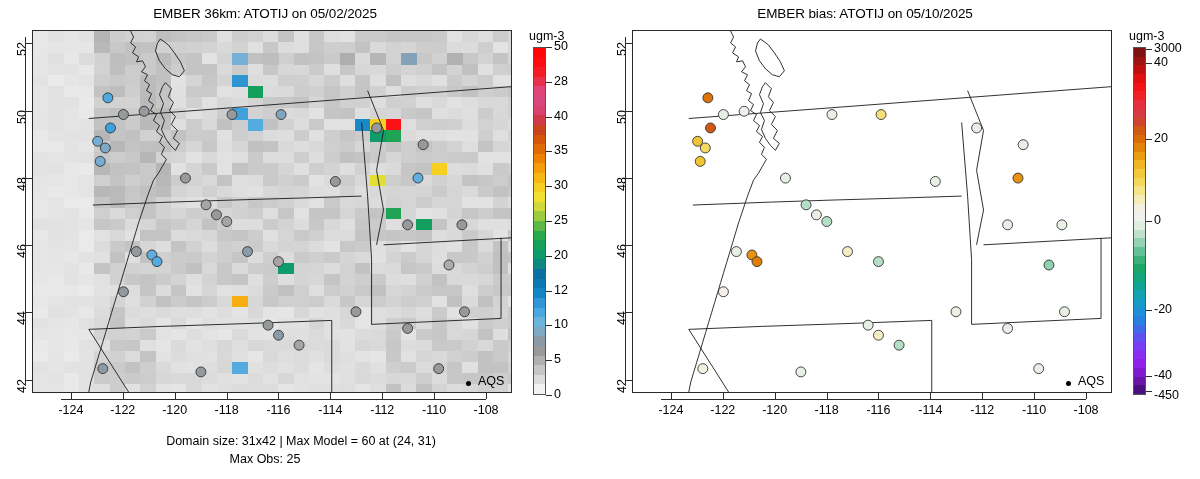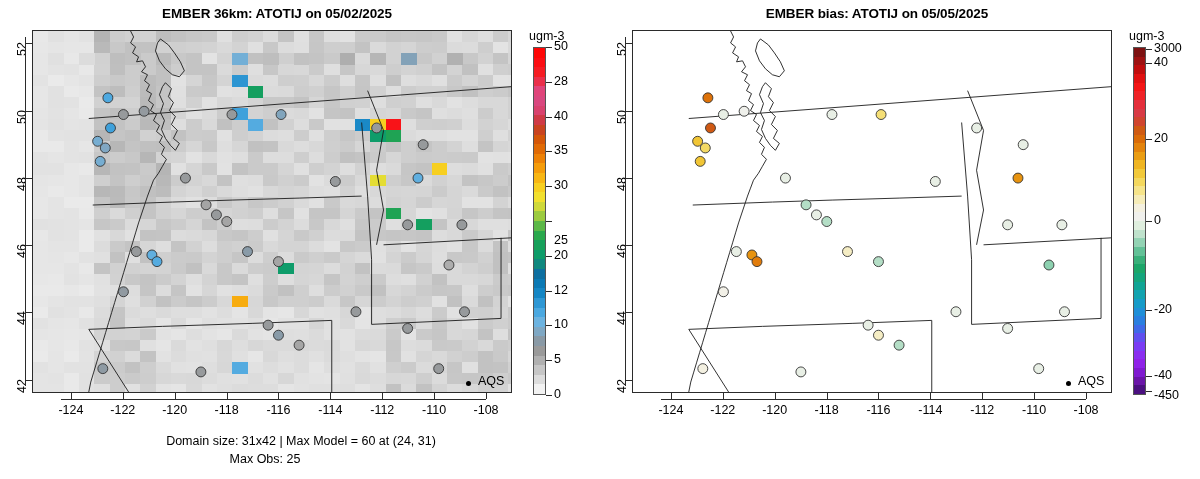--- a/index.html
+++ b/index.html
@@ -2,22 +2,22 @@
 <html><head>
 <meta charset="utf-8">
 <style>
   html,body{margin:0;padding:0;background:#ffffff;}
   body{width:1200px;height:479px;position:relative;overflow:hidden;
        font-family:"Liberation Sans",sans-serif;color:#000;}
   .panel{position:absolute;top:0;height:479px;}
   #panel-left{left:0;width:600px;}
   #panel-right{left:600px;width:600px;}
 
-  .ptitle{position:absolute;top:6px;left:12px;width:530px;text-align:center;
-          font-size:13.5px;font-weight:bold;letter-spacing:-0.1px;}
+  .ptitle{position:absolute;top:6px;left:0;width:530px;text-align:center;
+          font-size:13.5px;font-weight:normal;letter-spacing:-0.1px;}
 
   .plotbox{position:absolute;left:32px;top:30px;width:480px;height:363px;
            box-sizing:border-box;border:1.2px solid #2b2b2b;overflow:hidden;background:#fff;}
   .mapcanvas{position:absolute;left:0;top:0;width:100%;height:100%;}
 
   
   .axis-line{position:absolute;background:#2b2b2b;}
   .tick{position:absolute;background:#2b2b2b;}
   .xlab{position:absolute;font-size:12.5px;text-align:center;width:44px;}
   .ylab{position:absolute;font-size:12.5px;width:30px;text-align:right;
@@ -1304,41 +1304,41 @@
         <div class="cbtxt" style="left: 26px; top: 357px;">0</div>
         <div class="cbtick" style="left: 18px; top: 330.2px;"></div>
         <div class="cbtxt" style="left: 26px; top: 322.2px;">5</div>
         <div class="cbtick" style="left: 18px; top: 295.4px;"></div>
         <div class="cbtxt" style="left: 26px; top: 287.4px;">10</div>
         <div class="cbtick" style="left: 18px; top: 260.6px;"></div>
         <div class="cbtxt" style="left: 26px; top: 252.6px;">12</div>
         <div class="cbtick" style="left: 18px; top: 225.8px;"></div>
         <div class="cbtxt" style="left: 26px; top: 217.8px;">20</div>
         <div class="cbtick" style="left: 18px; top: 191px;"></div>
-        <div class="cbtxt" style="left: 26px; top: 183px; margin-top: 20px;">25</div>
+        <div class="cbtxt" style="left: 26px; top: 183px;">25</div>
         <div class="cbtick" style="left: 18px; top: 156.2px;"></div>
         <div class="cbtxt" style="left: 26px; top: 148.2px;">30</div>
         <div class="cbtick" style="left: 18px; top: 121.4px;"></div>
         <div class="cbtxt" style="left: 26px; top: 113.4px;">35</div>
         <div class="cbtick" style="left: 18px; top: 86.6px;"></div>
         <div class="cbtxt" style="left: 26px; top: 78.6px;">40</div>
         <div class="cbtick" style="left: 18px; top: 51.8px;"></div>
         <div class="cbtxt" style="left: 26px; top: 43.8px;">28</div>
         <div class="cbtick" style="left: 18px; top: 17px;"></div>
         <div class="cbtxt" style="left: 26px; top: 9px;">50</div>
       </div>
   </div>
 
   <div class="aqs-dot" style="left:466px;top:381px;"></div>
   <div class="aqs-label" style="left:478px;top:374px;">AQS</div>
 </div>
 
 <div class="panel" id="panel-right">
 
-  <div class="ptitle">EMBER bias: ATOTIJ on 05/05/2025</div>
+  <div class="ptitle">EMBER bias: ATOTIJ on 05/10/2025</div>
 
   <div class="plotbox">
     <svg class="mapcanvas" viewBox="0 0 480 363" preserveAspectRatio="none">
       <g id="bg-lines" fill="none" stroke="#1a1a1a" stroke-width="0.9">
           <path d="M 98,0 L 101,6 98,12 103,16 100,22 106,26 104,31 110,30 113,36 109,41 115,44 112,50 117,54 114,60 119,63 116,70 121,74 118,80 124,84 121,90 127,95 124,101 130,106 127,112 132,117 129,124 134,129 130,136 126,143 121,150 118,158 115,166 112,175 109,184 106,193 103,203 100,213 97,223 94,233 91,243 88,253 85,263 82,273 79,283 76,293 73,303 70,313 67,323 64,333 61,343 58,353 56,363"></path>
           <path d="M 128,8 L 136,14 142,22 148,31 152,40 147,46 140,44 133,38 127,30 123,20 125,12 Z"></path>
           <path d="M 133,52 L 139,58 136,66 141,72 137,80 143,86 139,94 145,100 141,108 147,113 143,120 138,115 133,108 129,99 132,90 128,82 131,73 127,64 130,56 Z"></path>
           <path d="M 56,88 L 480,56"></path>
           <path d="M 60,175 L 140,172 200,170 268,168 330,166"></path>
           <path d="M 56,300 L 130,297 220,294 300,291"></path>

